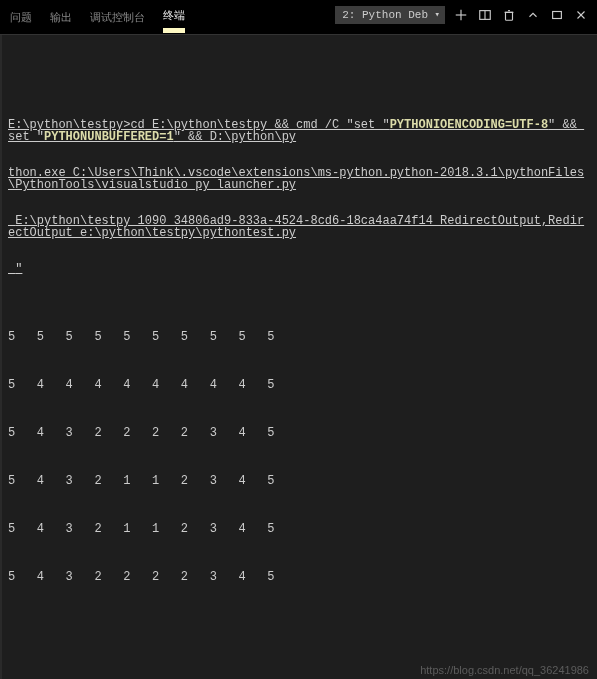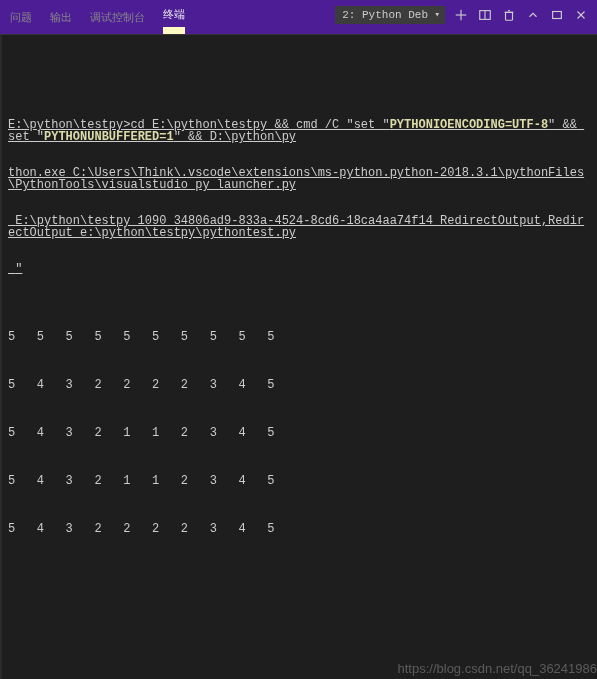--- a/index.html
+++ b/index.html
@@ -11,38 +11,38 @@
       width: 597px;
       height: 679px;
       overflow: hidden;
       position: relative;
     }
     .panel-header {
       display: flex;
       align-items: center;
       height: 35px;
       border-bottom: 1px solid #333;
-      background: #4c1d95;
+      background: #000000;
       padding: 0 10px;
       position: relative;
     }
     .tabs {
       display: flex;
       gap: 18px;
       align-items: center;
       font-size: 11px;
       color: #888;
     }
     .tab {
       cursor: pointer;
       padding: 6px 0;
     }
     .tab.active {
       color: #e7e7e7;
-      border-bottom: 7px solid #fef9c3;
+      border-bottom: 5px solid #fef9c3;
       padding-bottom: 5px;
     }
     .header-right {
       position: absolute;
       right: 8px;
       top: 6px;
       display: flex;
       align-items: center;
       gap: 8px;
     }
@@ -86,24 +86,24 @@
       white-space: pre-wrap;
       word-break: break-all;
       line-height: 1.0;
       text-decoration: underline;
     }
     .hl { color: #dcdcaa; font-weight: bold; }
     .grid-wrap { margin-top: 2px; margin-bottom: 14px; }
     .grid-row { white-space: pre; line-height: 2.0; }
     .watermark {
       position: absolute;
-      right: 0;
+      right: 8px;
       bottom: 3px;
       color: #6b6b6b;
-      font-size: 13px;
+      font-size: 11px;
       font-family: sans-serif;
       opacity: 0.8;
     }
     .left-edge {
       position: absolute;
       left: 0; top: 0; bottom: 0;
       width: 2px;
       background: #2a2a2a;
     }
   </style>
@@ -161,20 +161,21 @@
 
 <div class="terminal-body">
   
   <div style="height:18px;"></div>
   <div class="cmdline"><span>E:\python\testpy&gt;cd E:\python\testpy &amp;&amp; cmd /C "set "</span><span class="hl">PYTHONIOENCODING=UTF-8</span><span>" &amp;&amp; set "</span><span class="hl">PYTHONUNBUFFERED=1</span><span>" &amp;&amp; D:\python\py</span></div>
   <div class="cmdline">thon.exe C:\Users\Think\.vscode\extensions\ms-python.python-2018.3.1\pythonFiles\PythonTools\visualstudio_py_launcher.py</div>
   <div class="cmdline"> E:\python\testpy 1090 34806ad9-833a-4524-8cd6-18ca4aa74f14 RedirectOutput,RedirectOutput e:\python\testpy\pythontest.py</div>
   <div class="cmdline"> "</div>
   <div class="grid-wrap">
     <div class="grid-row">5   5   5   5   5   5   5   5   5   5</div>
+    <div class="grid-row">5   4   4   4   4   4   4   4   4   5</div>
     <div class="grid-row">5   4   3   2   2   2   2   3   4   5</div>
     <div class="grid-row">5   4   3   2   1   1   2   3   4   5</div>
     <div class="grid-row">5   4   3   2   1   1   2   3   4   5</div>
     <div class="grid-row">5   4   3   2   2   2   2   3   4   5</div>
     
     
     
   </div>
 
   

